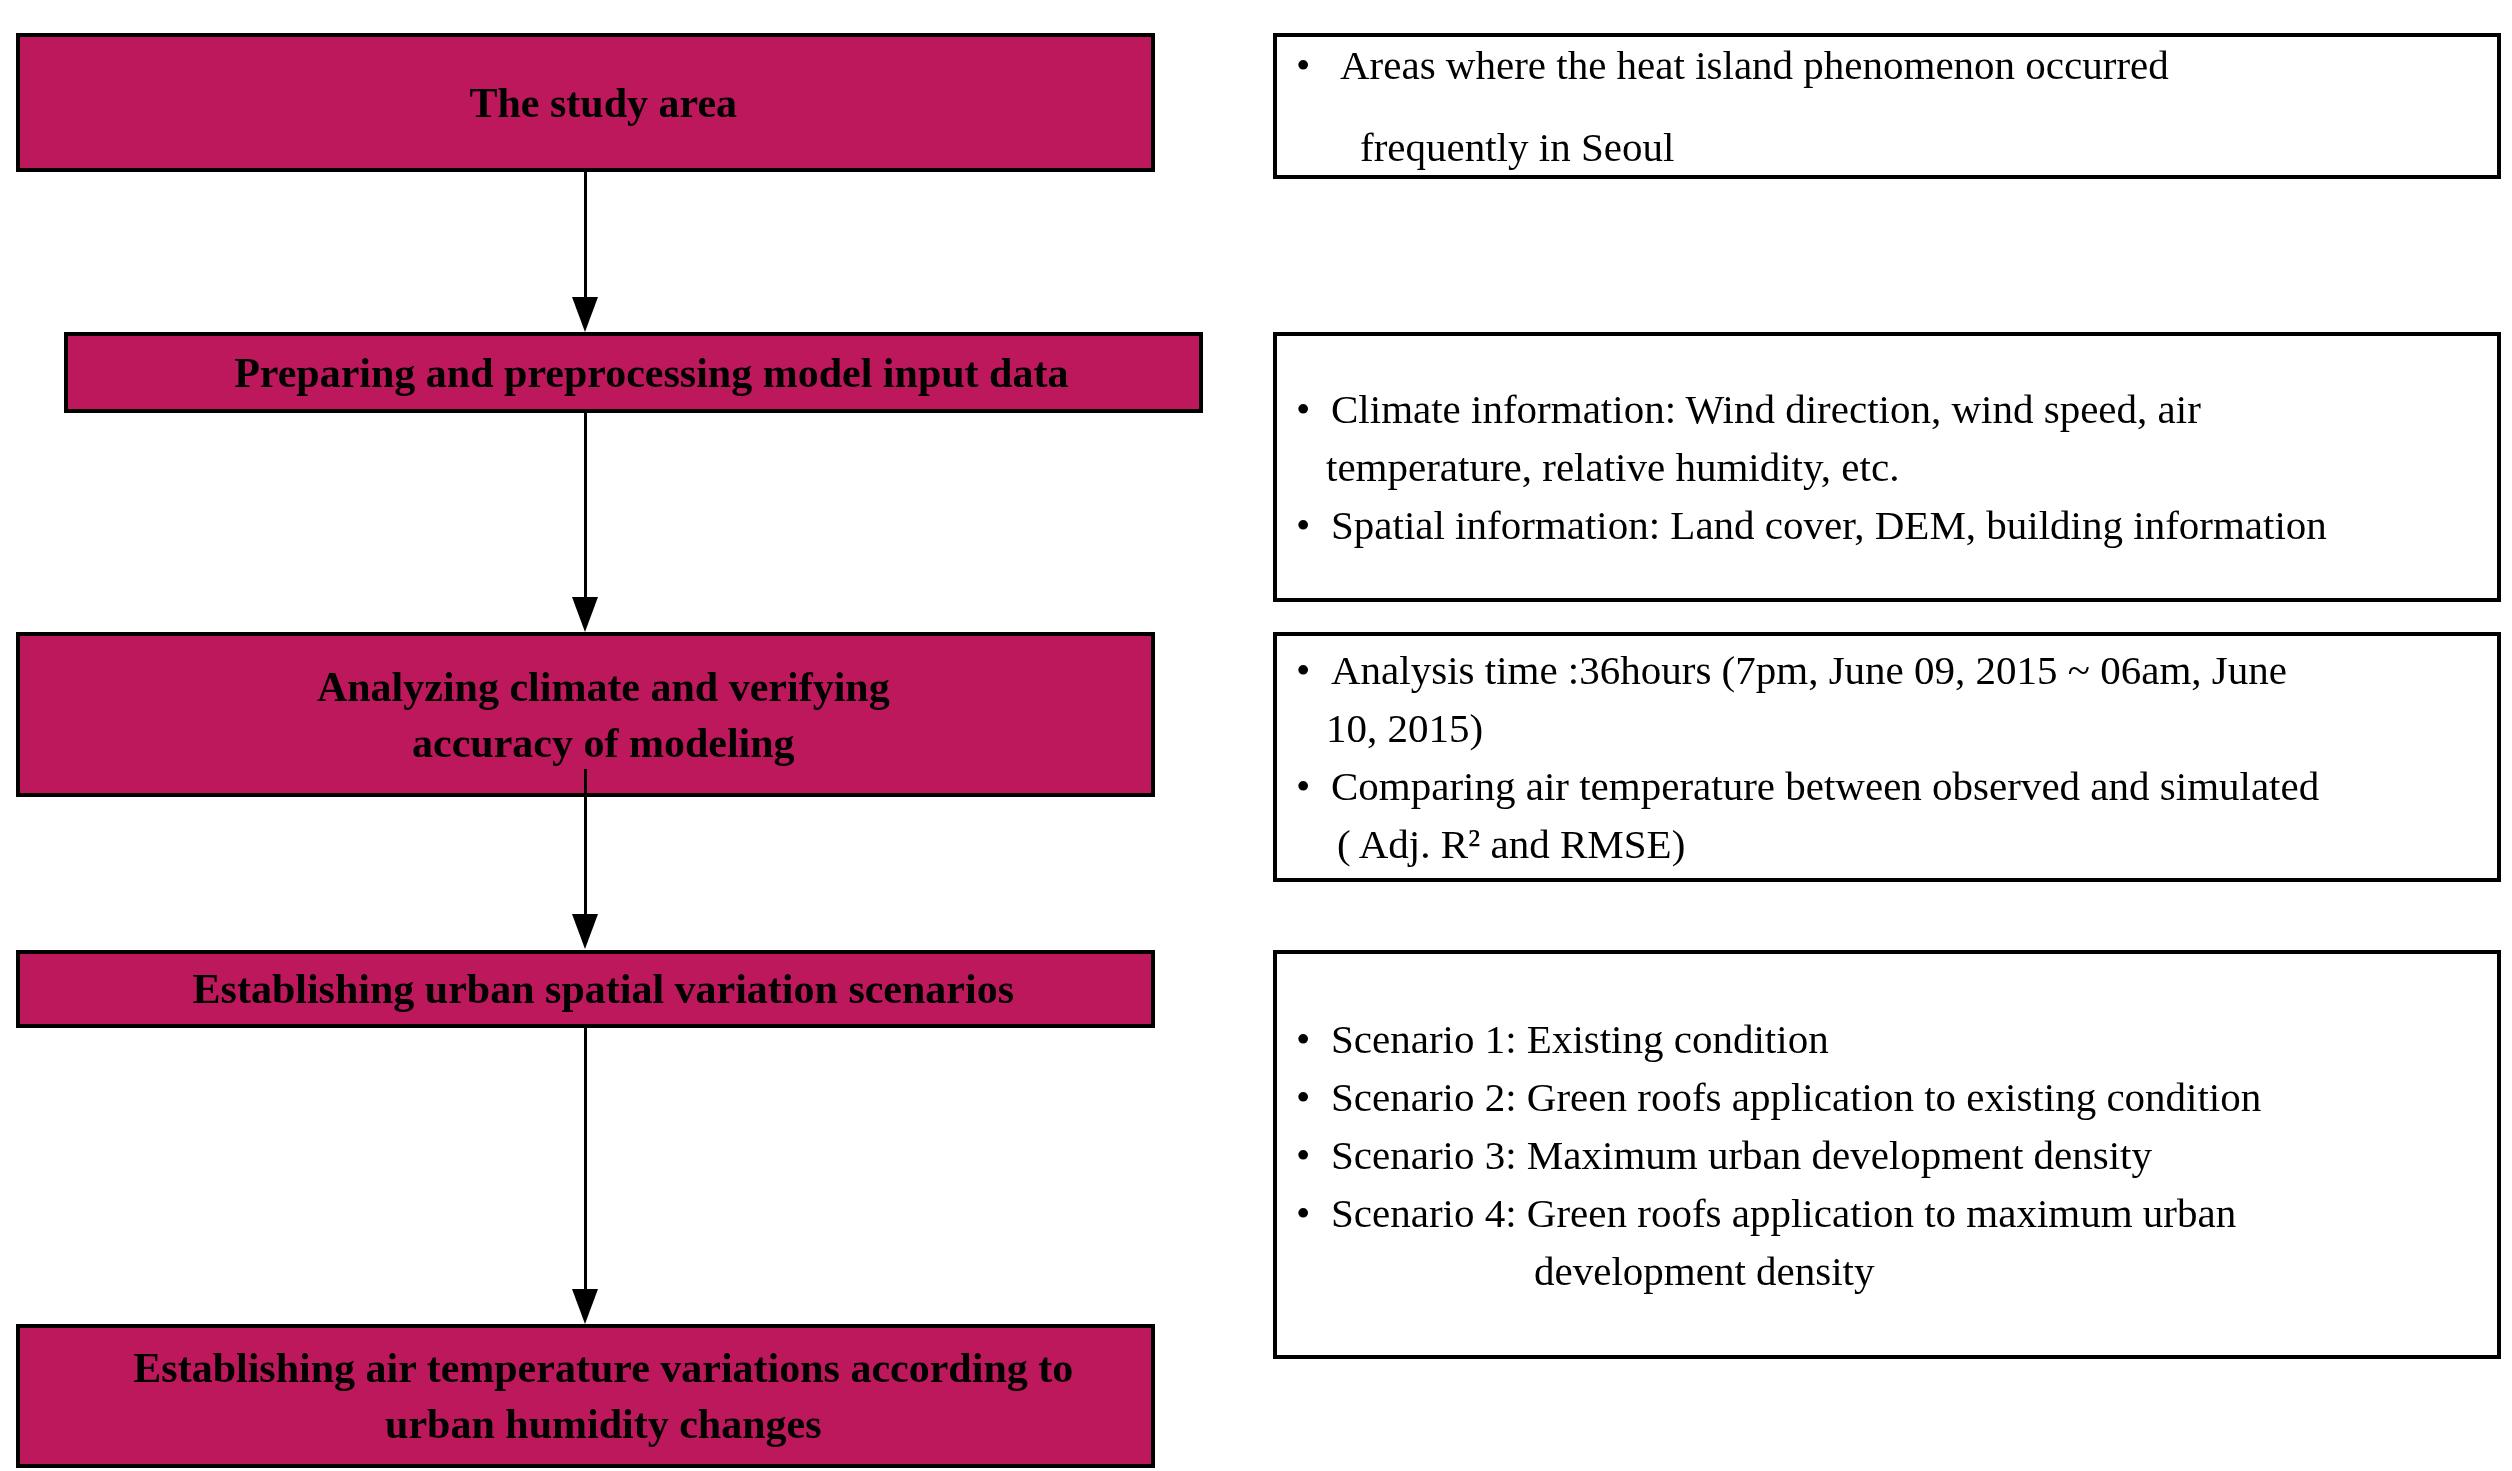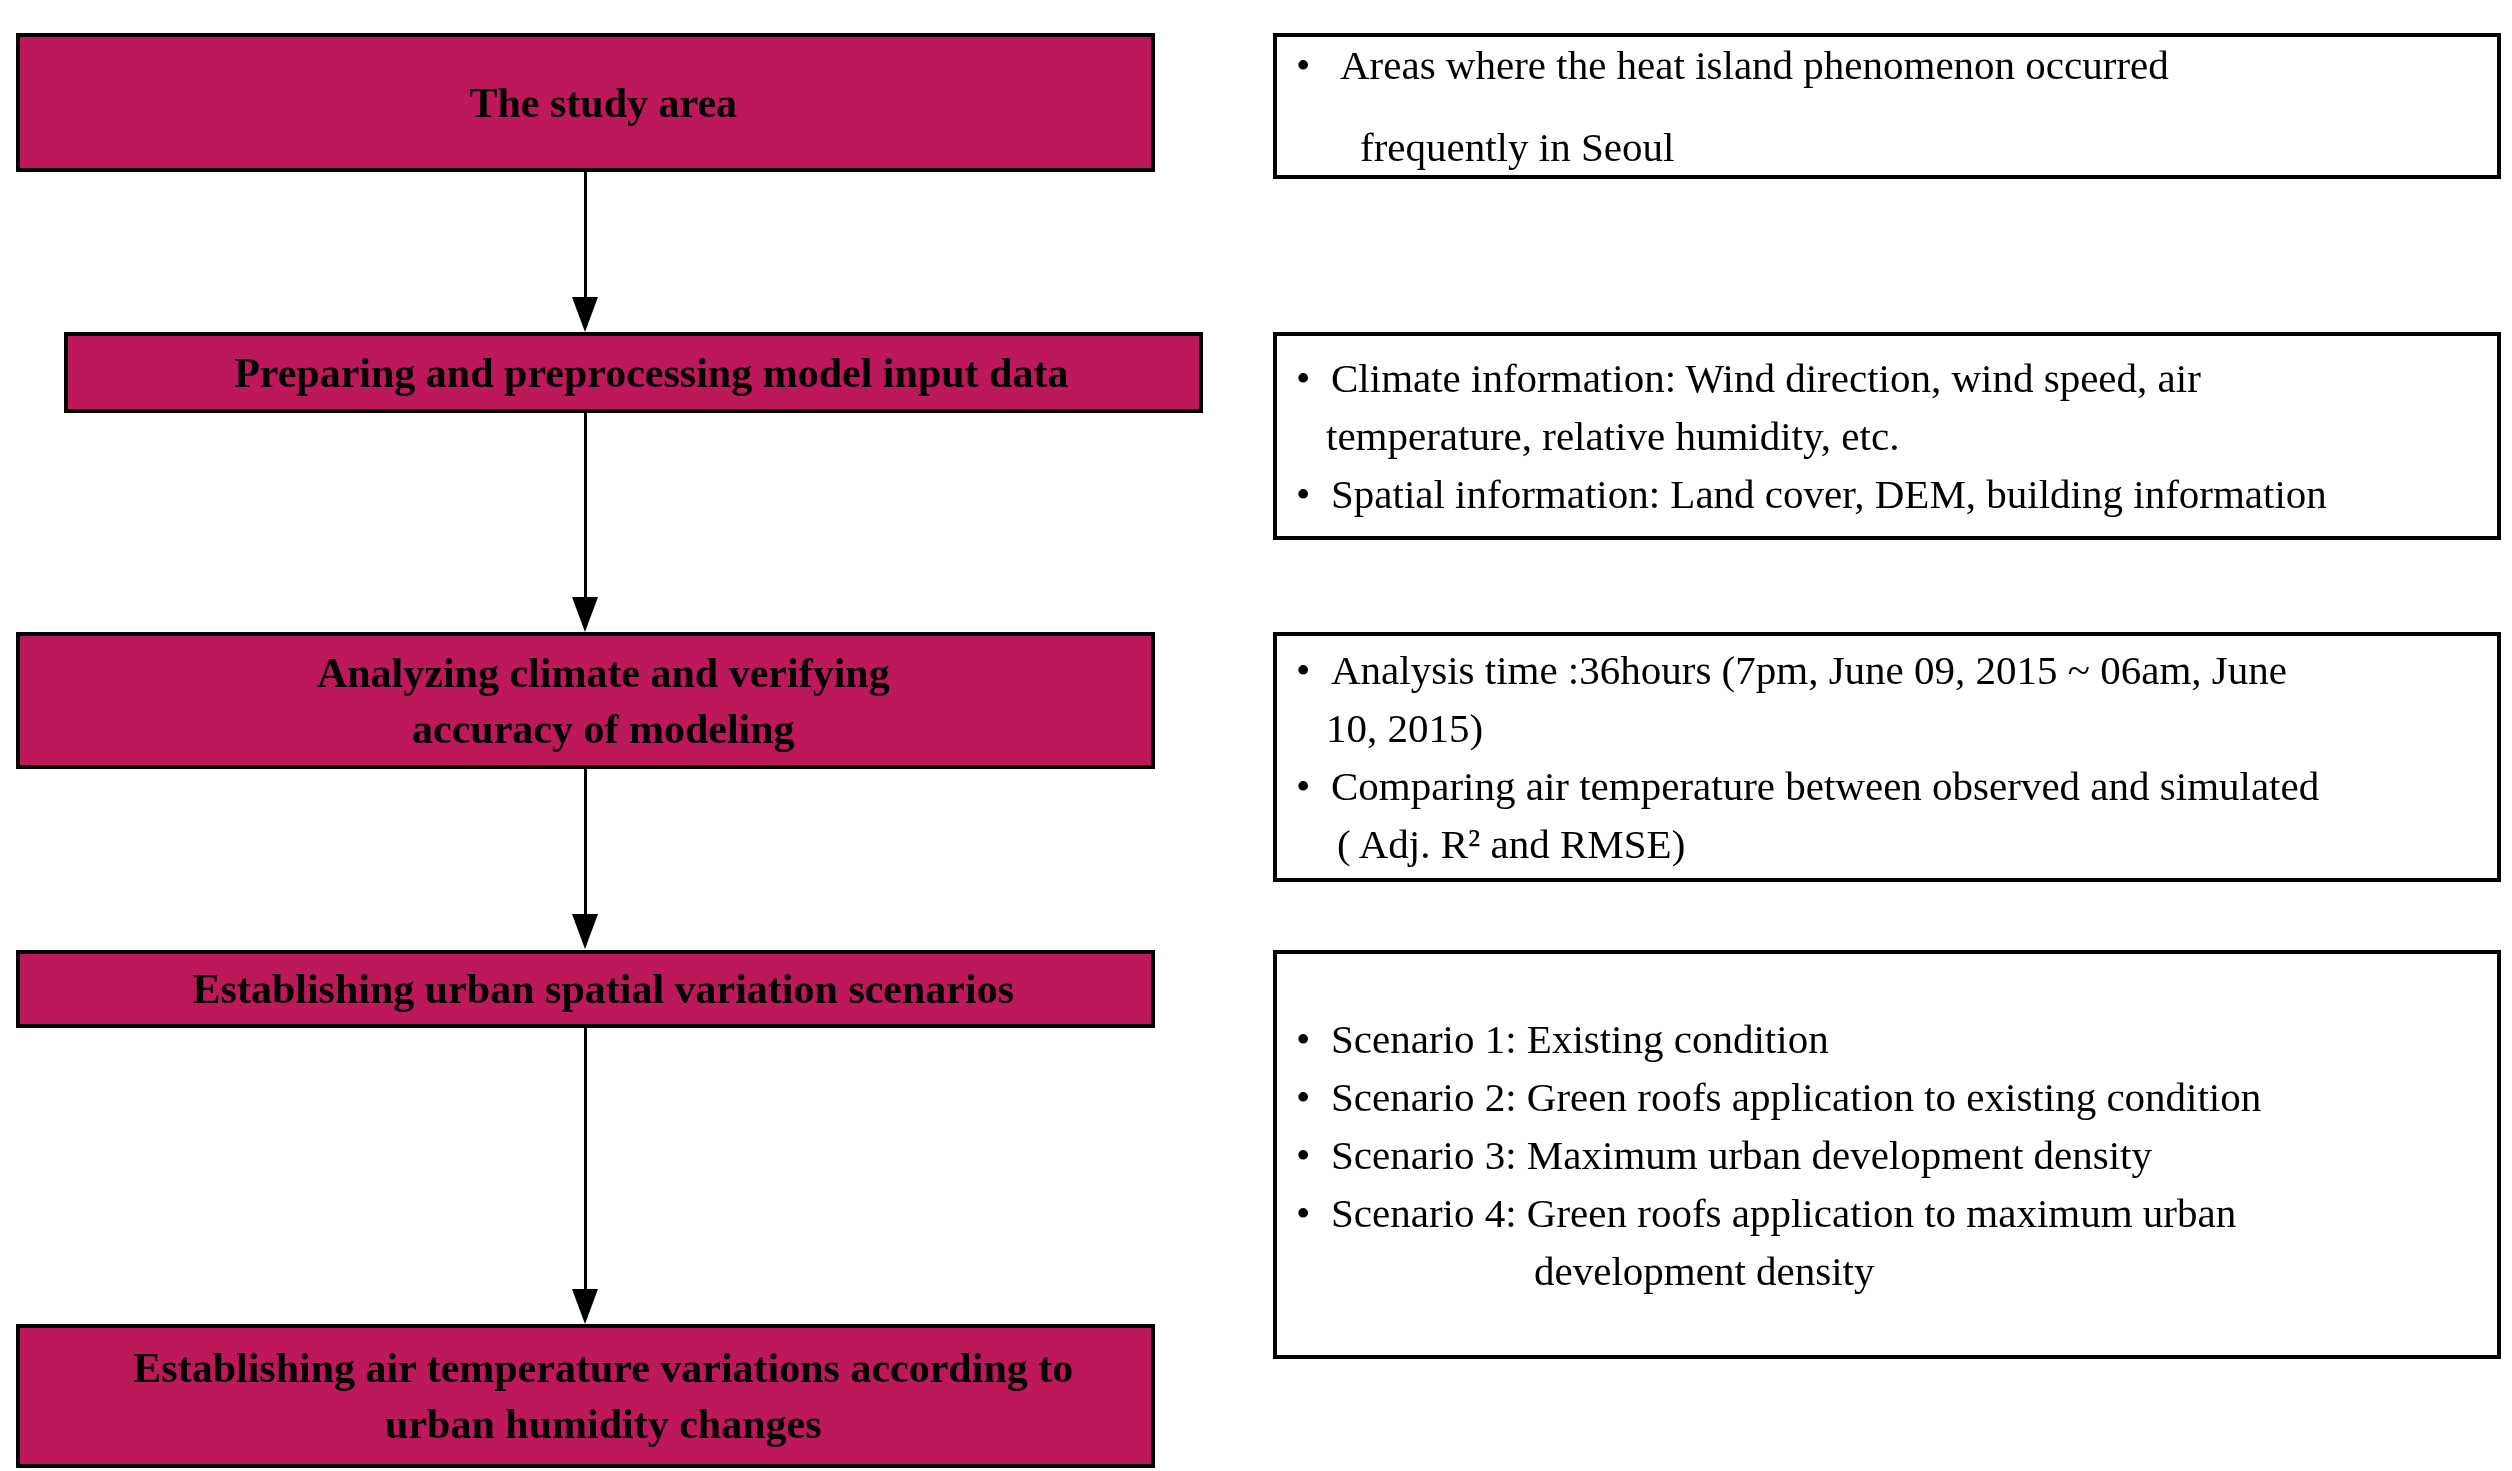--- a/index.html
+++ b/index.html
@@ -31,42 +31,42 @@
     justify-content: center;
     text-align: center;
     font-weight: bold;
     font-size: 42px;
     line-height: 56px;
     overflow: hidden;
     padding-left: 35px;
   }
   .step-1 { top: 33px;   height: 139px; }
   .step-2 { top: 332px;  height: 81px; margin-left: 48px; }
-  .step-3 { top: 632px;  height: 137px; text-align: center; }
+  .step-3 { top: 632px;  height: 165px; text-align: center; }
   .step-4 { top: 950px; height: 78px; }
   .step-5 { top: 1324px; height: 144px; }
 
   
   .note {
     position: absolute;
     left: 1273px;
     width: 1228px;
     background: #ffffff;
     border: 4.4px solid #000000;
     box-sizing: border-box;
     display: flex;
     flex-direction: column;
     justify-content: center;
     padding: 6px 19px;
     font-size: 41px;
     line-height: 58px;
     overflow: hidden;
   }
   .note-1 { top: 33px;   height: 146px; gap: 24px; }
-  .note-2 { top: 332px;  height: 208px; }
+  .note-2 { top: 332px;  height: 270px; }
   .note-3 { top: 632px;  height: 250px; }
   .note-4 { top: 950px; height: 409px; }
 
   .line { white-space: nowrap; }
   .bullet {
     display: inline-block;
     width: 35px;
     text-align: left;
   }
   .bullet-wide { width: 44px; }

